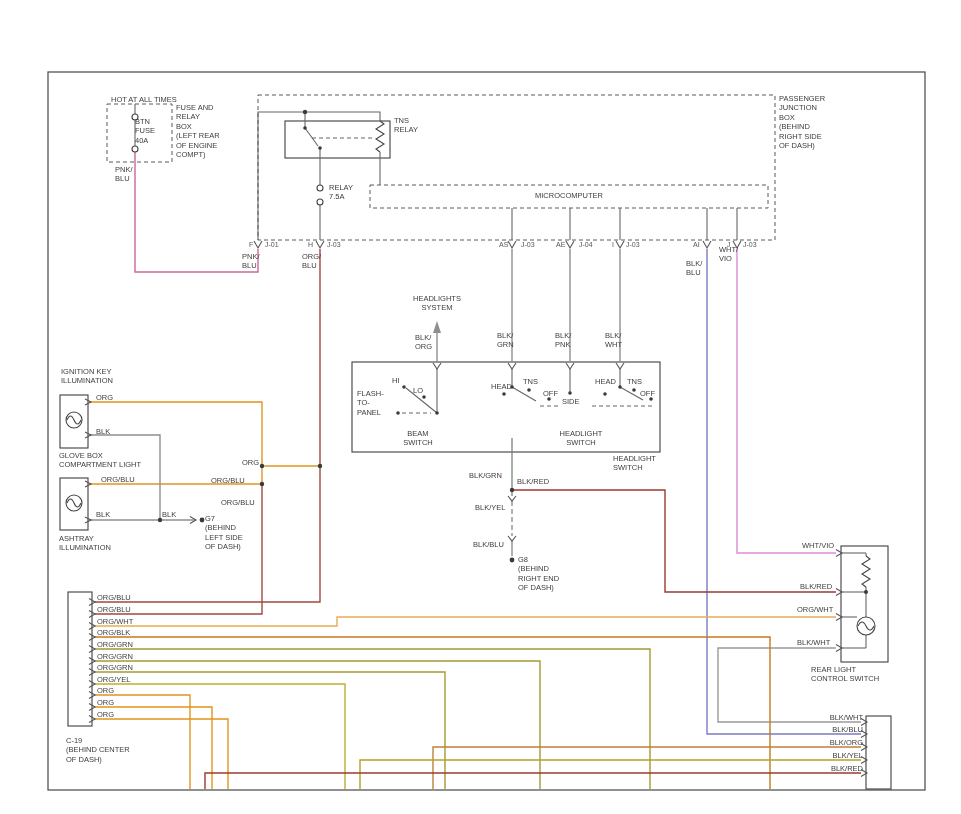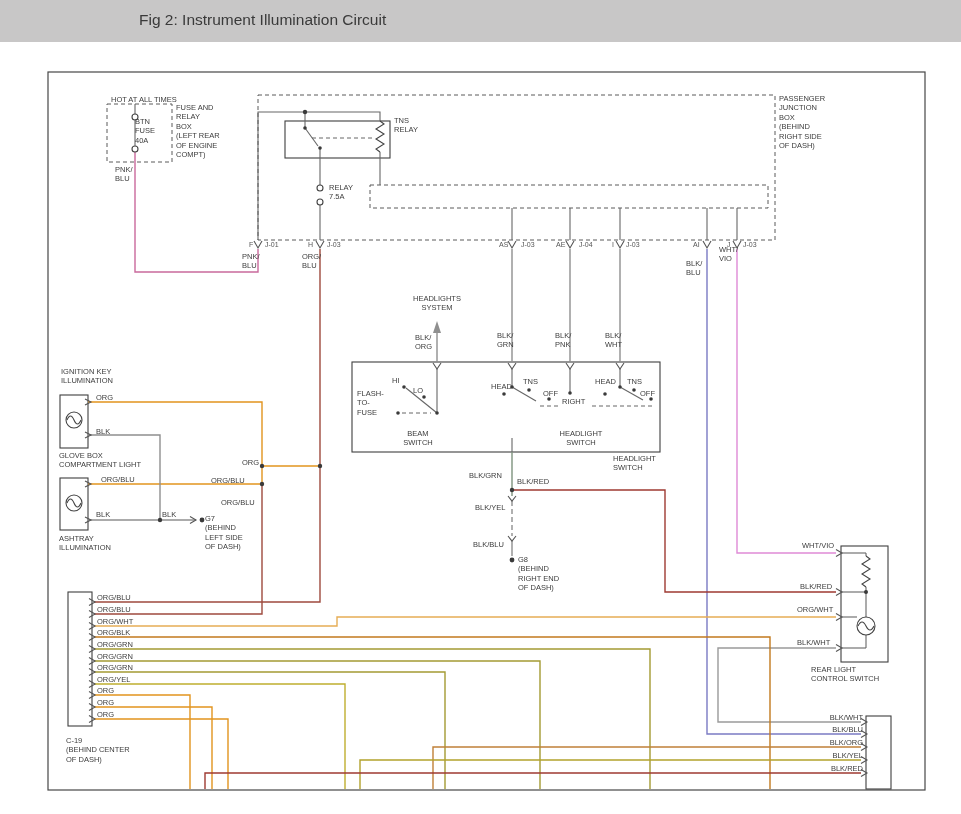--- a/index.html
+++ b/index.html
@@ -22,23 +22,20 @@
   .sym{stroke:#444;fill:#fff;stroke-width:1.1}
   .zz{stroke:#444;fill:none;stroke-width:1.1}
   .pin{stroke:#555;fill:none;stroke-width:1.1}
   .dot{fill:#3a3a3a}
 </style>
 </head>
 <body>
 
 <div class="stage">
 
-  <div class="header">
-    <div class="title">Fig 2: Instrument Illumination Circuit</div>
-  </div>
 
   <svg width="961" height="814" viewBox="0 0 961 814">
     <rect class="obox" x="48" y="72" width="877" height="718"></rect>
 
     <g>
       <rect class="dbox" x="107" y="104" width="65" height="58"></rect>
       <rect class="dbox" x="258" y="95" width="517" height="145"></rect>
       <rect class="dbox" x="370" y="185" width="398" height="23"></rect>
     </g>
 
@@ -218,20 +215,21 @@
   <div class="lbl" style="left:779px;top:94px">PASSENGER
 JUNCTION
 BOX
 (BEHIND
 RIGHT SIDE
 OF DASH)</div>
   <div class="lbl" style="left:394px;top:116px">TNS
 RELAY</div>
   <div class="lbl" style="left:329px;top:183px">RELAY
 7.5A</div>
+  <div class="lbl ctr" style="left:370px;top:191px;width:398px">MICROCOMPUTER</div>
 
   <div class="lbl pinlbl" style="left:249px;top:241px">F</div>
   <div class="lbl pinlbl" style="left:265px;top:241px">J-01</div>
   <div class="lbl pinlbl" style="left:308px;top:241px">H</div>
   <div class="lbl pinlbl" style="left:327px;top:241px">J-03</div>
   <div class="lbl pinlbl" style="left:499px;top:241px">AS</div>
   <div class="lbl pinlbl" style="left:521px;top:241px">J-03</div>
   <div class="lbl pinlbl" style="left:556px;top:241px">AE</div>
   <div class="lbl pinlbl" style="left:579px;top:241px">J-04</div>
   <div class="lbl pinlbl" style="left:612px;top:241px">I</div>
@@ -257,25 +255,25 @@
 GRN</div>
   <div class="lbl" style="left:555px;top:331px">BLK/
 PNK</div>
   <div class="lbl" style="left:605px;top:331px">BLK/
 WHT</div>
 
   <div class="lbl" style="left:392px;top:376px">HI</div>
   <div class="lbl" style="left:413px;top:386px">LO</div>
   <div class="lbl" style="left:357px;top:389px">FLASH-
 TO-
-FUSE</div>
+PANEL</div>
   <div class="lbl" style="left:491px;top:382px">HEAD</div>
   <div class="lbl" style="left:523px;top:377px">TNS</div>
   <div class="lbl" style="left:543px;top:389px">OFF</div>
-  <div class="lbl" style="left:562px;top:397px">RIGHT</div>
+  <div class="lbl" style="left:562px;top:397px">SIDE</div>
   <div class="lbl" style="left:595px;top:377px">HEAD</div>
   <div class="lbl" style="left:627px;top:377px">TNS</div>
   <div class="lbl" style="left:640px;top:389px">OFF</div>
   <div class="lbl ctr" style="left:396px;top:429px;width:44px">BEAM
 SWITCH</div>
   <div class="lbl ctr" style="left:553px;top:429px;width:56px">HEADLIGHT
 SWITCH</div>
   <div class="lbl" style="left:613px;top:454px">HEADLIGHT
 SWITCH</div>
 

